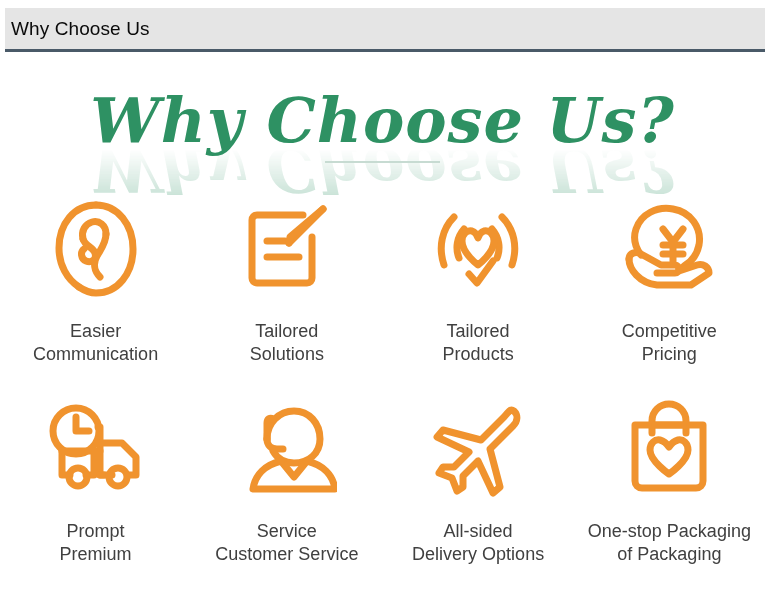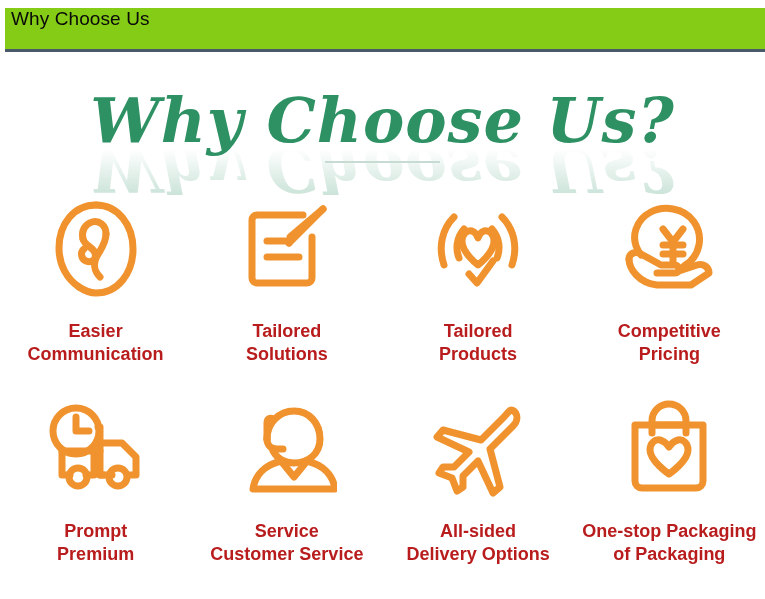--- a/index.html
+++ b/index.html
@@ -15,24 +15,25 @@
     position: relative;
   }
 
   
   #header-bar {
     position: absolute;
     left: 5px;
     top: 8px;
     width: 760px;
     height: 44px;
-    background: #84cc16;
+    background: #e5e5e5;
     border-bottom: 3px solid #4A5A68;
     box-sizing: border-box;
     display: flex;
+    align-items: center;
   }
   #header-title {
     font-size: 19px;
     color: #0a0a0a;
     font-weight: 400;
     padding-left: 6px;
     letter-spacing: 0.1px;
     white-space: nowrap;
   }
 
@@ -107,22 +108,22 @@
     align-items: center;
     justify-content: center;
   }
   .feature-icon svg {
     display: block;
   }
   .feature-label {
     margin-top: 18px;
     text-align: center;
     font-size: 18px;
-    font-weight: bold;
-    color: #b91c1c;
+    font-weight: normal;
+    color: #404040;
     line-height: 1.28;
     white-space: nowrap;
   }
 </style>
 </head>
 <body>
 
 <div id="header-bar">
   <span id="header-title">Why Choose Us</span>
 </div>

